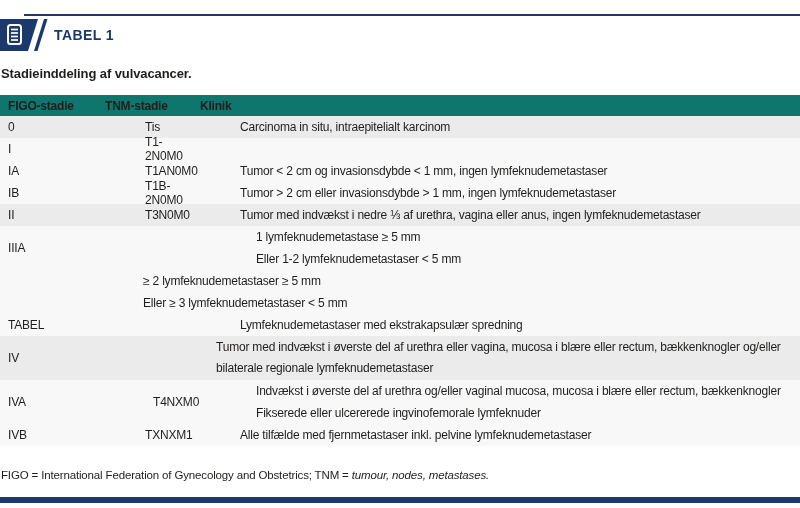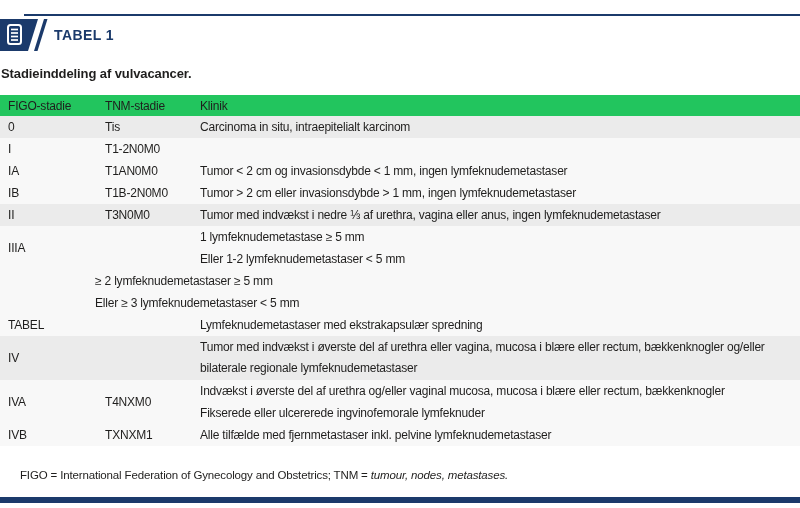--- a/index.html
+++ b/index.html
@@ -10,30 +10,30 @@
   .top-rule { position:absolute; left:24px; right:0; top:14px; height:2px; background:#1b3a6b; }
   .badge { position:absolute; left:0; top:19px; width:50px; height:32px; }
   .tabel-label {
     position:absolute; left:54px; top:27px; font-size:14px; font-weight:bold;
     color:#1b3a6b; letter-spacing:0.4px;
   }
   .table-title { position:absolute; left:1px; top:66px; font-size:13px; font-weight:700; letter-spacing:-0.1px; }
   .stage-table { position:absolute; left:0; right:0; top:95px; font-size:12px; letter-spacing:-0.2px; }
   .tr { display:flex; background:#f8f8f8; }
   .tr.shaded { background:#ebebeb; }
-  .th-row { display:flex; height:21px; font-weight:normal; background:#22c55e; }
+  .th-row { display:flex; height:21px; font-weight:bold; background:#0f766e; }
   .h1 { min-height:22px; }
-  .h2 { min-height:44px; }
+  .h2 { min-height:44px;gap:8px; }
   .td, .th { display:flex; flex-direction:column; justify-content:center; box-sizing:border-box; }
   .col-figo { width:105px; padding-left:8px; }
   .col-tnm  { width:95px; }
   .col-klinik { flex:1; }
-  .line { height:22px; display:flex; align-items:center; }
+  .line { height:22px; display:flex; align-items:center;margin-left:40px; }
   .wrap { line-height:21px; }
-  .footnote { position:absolute; left:1px; top:469px; font-size:11.5px; letter-spacing:-0.15px;margin-left:19px; }
+  .footnote { position:absolute; left:1px; top:469px; font-size:11.5px; letter-spacing:-0.15px; }
   .footnote i { font-style:italic; }
   .bottom-rule { position:absolute; left:0; right:0; top:497px; height:6px; background:#1b3a6b; }
 </style>
 </head>
 <body>
 
 <div class="page">
 
   <div class="top-rule"></div>
 

